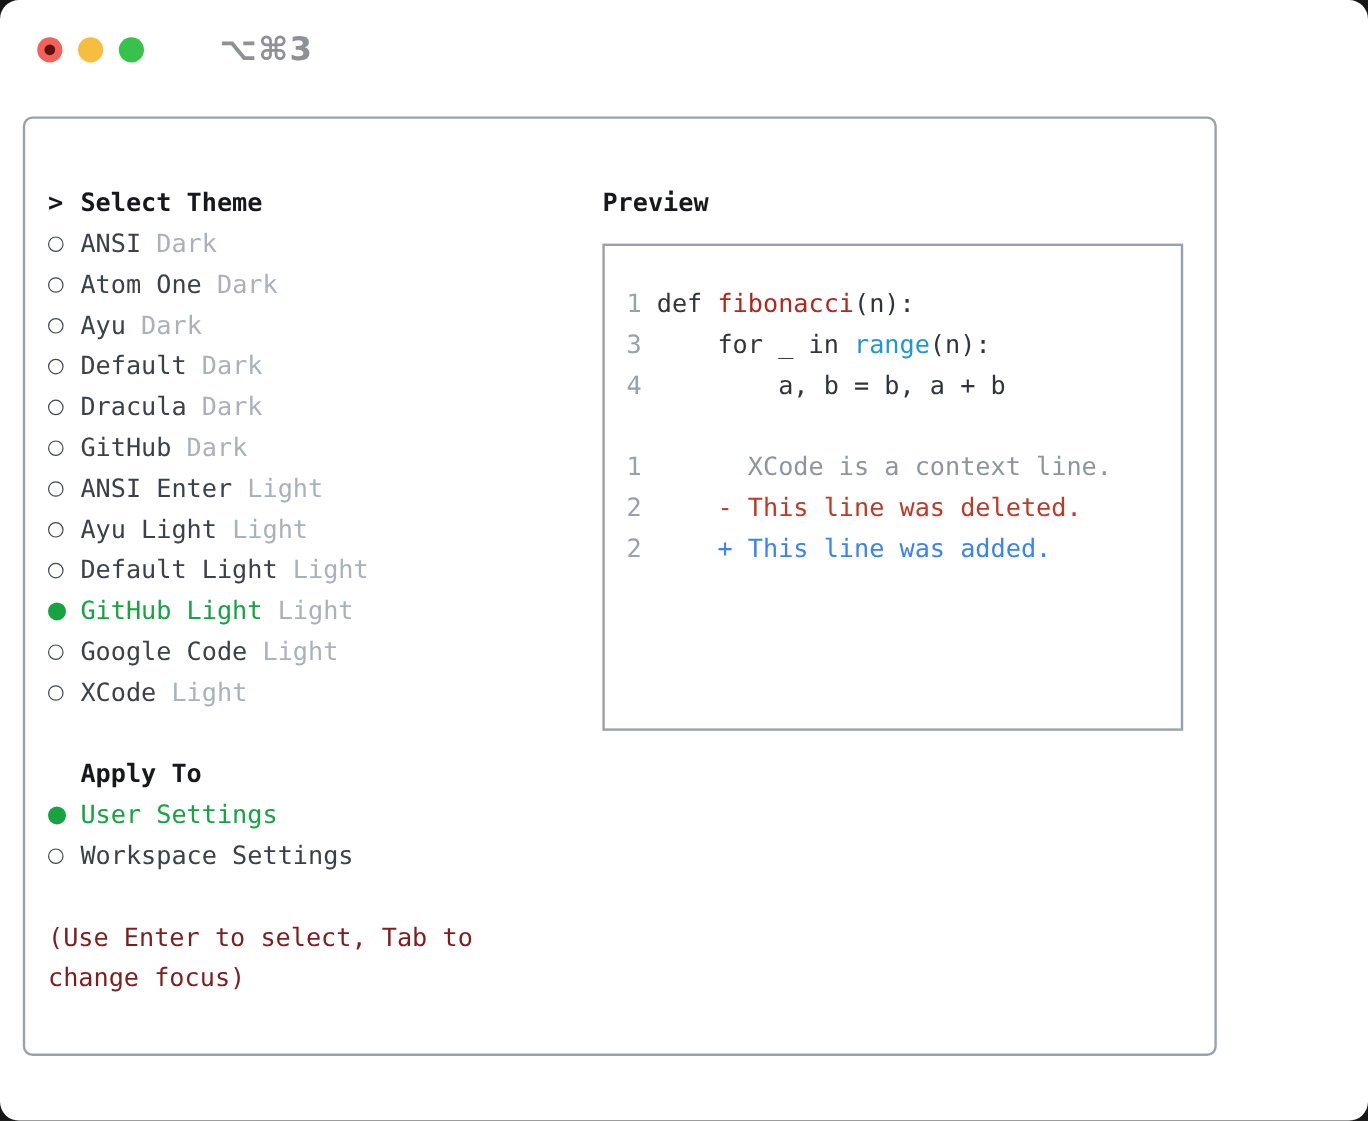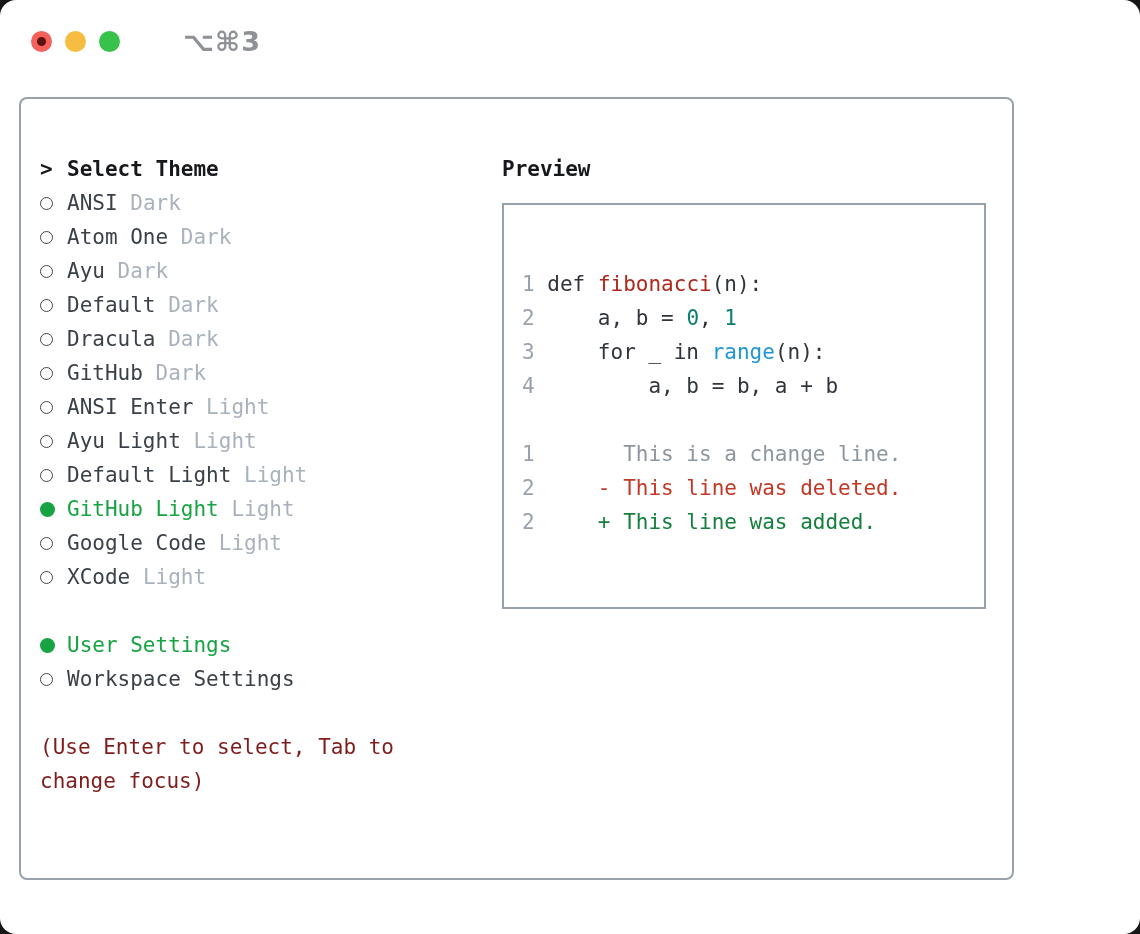--- a/index.html
+++ b/index.html
@@ -35,31 +35,31 @@
   .radio { width:13px; height:13px; border:1.5px solid #41474e; border-radius:50%; }
   .row.selected .radio { width:15px; height:15px; border:none; background:#17a342; }
   .row.selected .nm { color:#17a342; }
   .vr { color:#a9b2bc; }
   .spacer { height:34px; }
   .hint { width:420px; font-size:21px; line-height:34px; color:#7f1d1d; }
   
   .preview-box {
     margin-top:17px; width:484px; height:406px;
     border:2px solid #99a2ac; background:#fff;
-    padding:62px 0 0 18px; overflow:hidden;
+    padding:31px 0 0 18px; overflow:hidden;
   }
   .code-line { height:34px; white-space:pre; font-size:21px; line-height:34px; }
   .ln      { color:#98a2ad; }
   .tk-code { color:#30353b; }
   .tk-fn   { color:#b1271c; }
   .tk-builtin { color:#1f97d4; }
   .tk-num  { color:#0b7d72; }
   .tk-ctx  { color:#8d969f; }
   .tk-del  { color:#c23826; }
-  .tk-add  { color:#15803d; }
+  .tk-add  { color:#3b82f6; }
 </style>
 </head>
 <body>
 
 <div class="window">
 
   <div class="titlebar">
     <div class="light light-red"></div>
     <div class="light light-yellow"></div>
     <div class="light light-green"></div>
@@ -132,20 +132,24 @@
   </div>
 
   <div class="row">
     <span class="mk"><span class="radio"></span></span>
     <span class="nm">XCode</span><span> </span><span class="vr">Light</span>
   </div>
 </div>
 
       <div class="spacer"></div>
 
+      <div class="row hdr">
+        <span class="mk"></span>
+        <span>Apply To</span>
+      </div>
 
       <div>
   <div class="row selected">
     <span class="mk"><span class="radio"></span></span>
     <span class="nm">User Settings</span>
   </div>
 
   <div class="row">
     <span class="mk"><span class="radio"></span></span>
     <span class="nm">Workspace Settings</span>
@@ -156,24 +160,23 @@
 
       <div class="hint">(Use Enter to select, Tab to change focus)</div>
     </div>
 
     <div class="col-right">
       <div class="row hdr">
         <span>Preview</span>
       </div>
       <div class="preview-box">
           <div class="code-line"><span class="ln">1</span><span class="tk-code"> def </span><span class="tk-fn">fibonacci</span><span class="tk-code">(n):</span></div>
-          <div class="code-line"><span class="ln">2</span><span class="tk-code">     a, b = </span><span class="tk-num">0</span><span class="tk-code">, </span><span class="tk-num">1</span></div>
           <div class="code-line"><span class="ln">3</span><span class="tk-code">     for _ in </span><span class="tk-builtin">range</span><span class="tk-code">(n):</span></div>
           <div class="code-line"><span class="ln">4</span><span class="tk-code">         a, b = b, a + b</span></div>
           <div class="code-line"><span class="ln"></span></div>
-          <div class="code-line"><span class="ln">1</span><span class="tk-ctx">       This is a change line.</span></div>
+          <div class="code-line"><span class="ln">1</span><span class="tk-ctx">       XCode is a context line.</span></div>
           <div class="code-line"><span class="ln">2</span><span class="tk-del">     - This line was deleted.</span></div>
           <div class="code-line"><span class="ln">2</span><span class="tk-add">     + This line was added.</span></div>
         </div>
     </div>
 
   </div>
 </div>
 
 </body></html>

